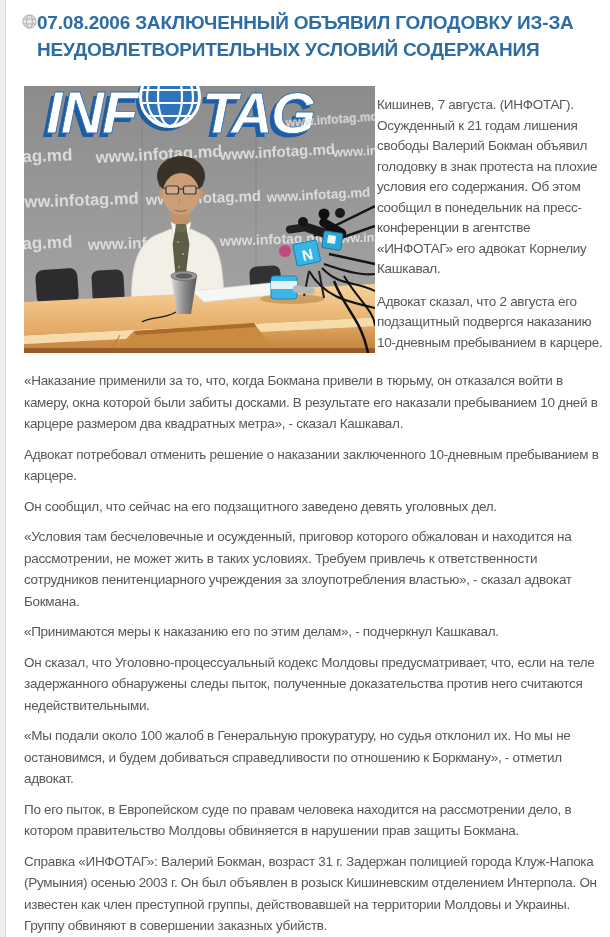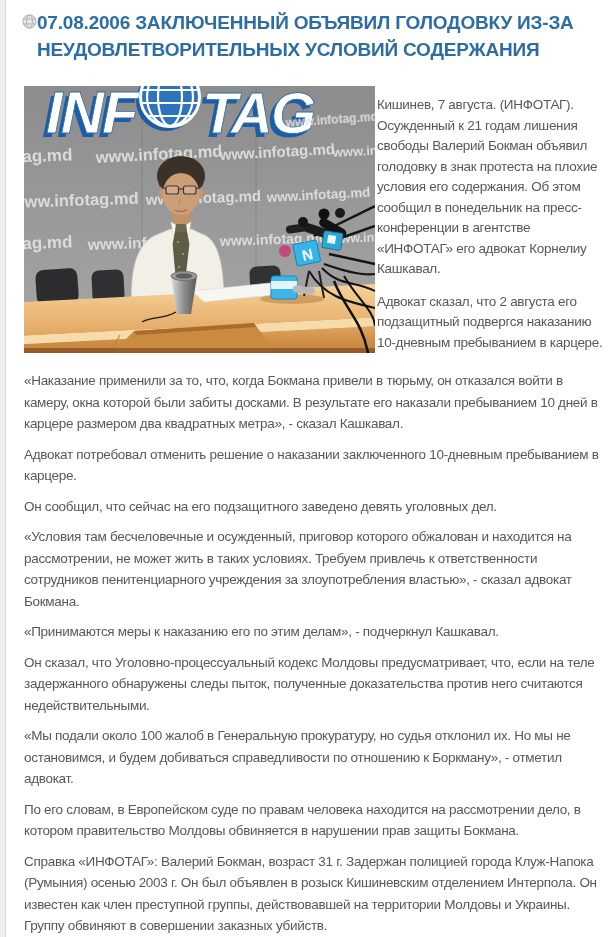--- a/index.html
+++ b/index.html
@@ -220,17 +220,17 @@
   </div>
 
   <div class="article-body">
     <p>«Наказание применили за то, что, когда Бокмана привели в тюрьму, он отказался войти в камеру, окна которой были забиты досками. В результате его наказали пребыванием 10 дней в карцере размером два квадратных метра», - сказал Кашкавал.</p>
     <p>Адвокат потребовал отменить решение о наказании заключенного 10-дневным пребыванием в карцере.</p>
     <p>Он сообщил, что сейчас на его подзащитного заведено девять уголовных дел.</p>
     <p>«Условия там бесчеловечные и осужденный, приговор которого обжалован и находится на рассмотрении, не может жить в таких условиях. Требуем привлечь к ответственности сотрудников пенитенциарного учреждения за злоупотребления властью», - сказал адвокат Бокмана.</p>
     <p>«Принимаются меры к наказанию его по этим делам», - подчеркнул Кашкавал.</p>
     <p>Он сказал, что Уголовно-процессуальный кодекс Молдовы предусматривает, что, если на теле задержанного обнаружены следы пыток, полученные доказательства против него считаются недействительными.</p>
     <p>«Мы подали около 100 жалоб в Генеральную прокуратуру, но судья отклонил их. Но мы не остановимся, и будем добиваться справедливости по отношению к Боркману», - отметил адвокат.</p>
-    <p>По его словам, в Европейском суде по правам человека находится на рассмотрении дело, в котором правительство Молдовы обвиняется в нарушении прав защиты Бокмана.</p>
+    <p>По его пыток, в Европейском суде по правам человека находится на рассмотрении дело, в котором правительство Молдовы обвиняется в нарушении прав защиты Бокмана.</p>
     <p>Справка «ИНФОТАГ»: Валерий Бокман, возраст 31 г. Задержан полицией города Клуж-Напока (Румыния) осенью 2003 г. Он был объявлен в розыск Кишиневским отделением Интерпола. Он известен как член преступной группы, действовавшей на территории Молдовы и Украины. Группу обвиняют в совершении заказных убийств.</p>
   </div>
 
 </div>
 
 </body></html>

